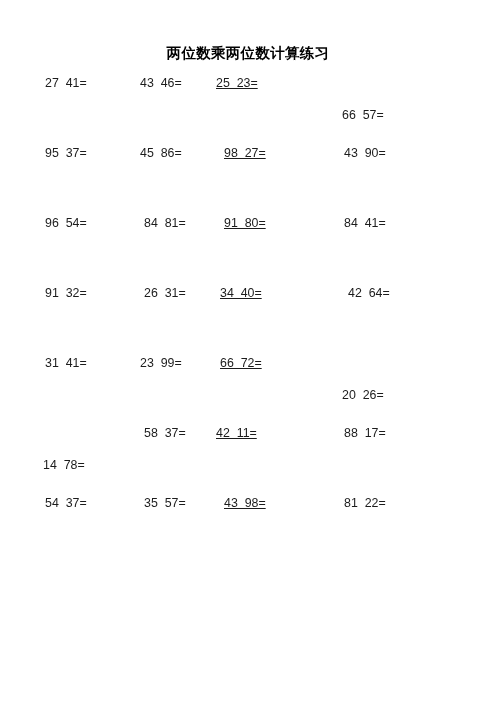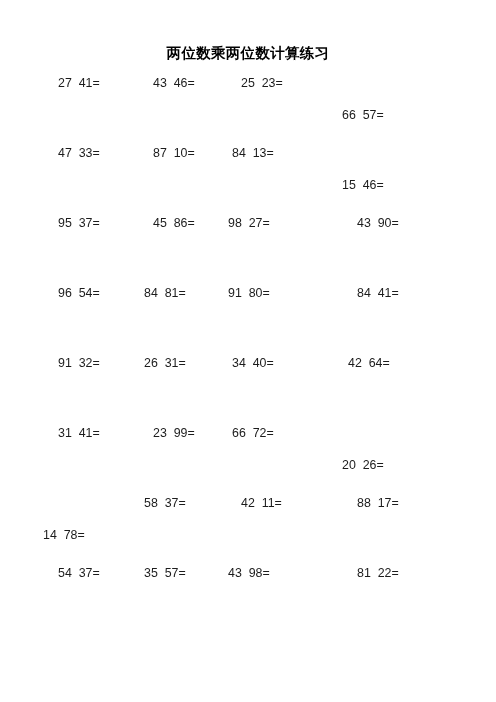--- a/index.html
+++ b/index.html
@@ -56,51 +56,45 @@
     font-size: 12.4px;
     font-weight: 400;
     line-height: 18px;
     color: #1c1c1c;
     white-space: pre;
     font-family: "Liberation Sans", sans-serif;
   }
 
   .problem-cell.c0 { left: 45px; }
   .problem-cell.c1 { left: 140px; }
-  .problem-cell.c2 { left: 228px; }
+  .problem-cell.c2 { left: 216px; text-decoration: underline; }
   .problem-cell.c3 { left: 344px; }
 
   
-  .jit-a { margin-left: 13px; }
+  .jit-a { margin-left: 0px; }
   .jit-b { margin-left: 4px; }
-  .jit-c { margin-left: 0; }
+  .jit-c { margin-left: 8px; }
   .jit-d { margin-left: -2px; margin-top: 32px; }
 </style>
 </head>
 <body>
 
 <div class="page">
 
   <div class="worksheet-title">两位数乘两位数计算练习</div>
 
   <div class="problem-grid">
 
     <div class="problem-row">
       <div class="problem-cell c0 jit-a">27  41=</div>
       <div class="problem-cell c1 jit-a">43  46=</div>
       <div class="problem-cell c2 jit-a">25  23=</div>
       <div class="problem-cell c3 jit-d">66  57=</div>
     </div>
 
-    <div class="problem-row">
-      <div class="problem-cell c0 jit-a">47  33=</div>
-      <div class="problem-cell c1 jit-a">87  10=</div>
-      <div class="problem-cell c2 jit-b">84  13=</div>
-      <div class="problem-cell c3 jit-d">15  46=</div>
-    </div>
 
     <div class="problem-row">
       <div class="problem-cell c0 jit-a">95  37=</div>
       <div class="problem-cell c1 jit-a">45  86=</div>
       <div class="problem-cell c2 jit-c">98  27=</div>
       <div class="problem-cell c3 jit-a">43  90=</div>
     </div>
 
     <div class="problem-row">
       <div class="problem-cell c0 jit-a">96  54=</div>

